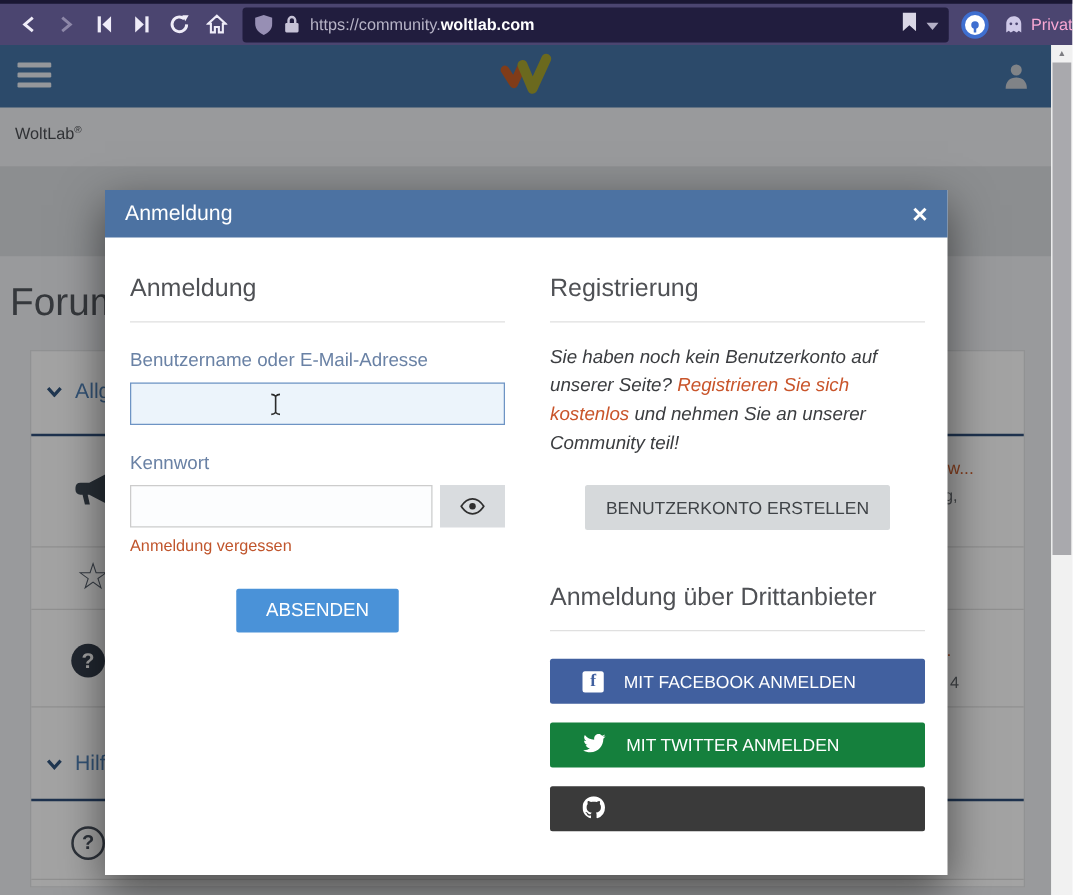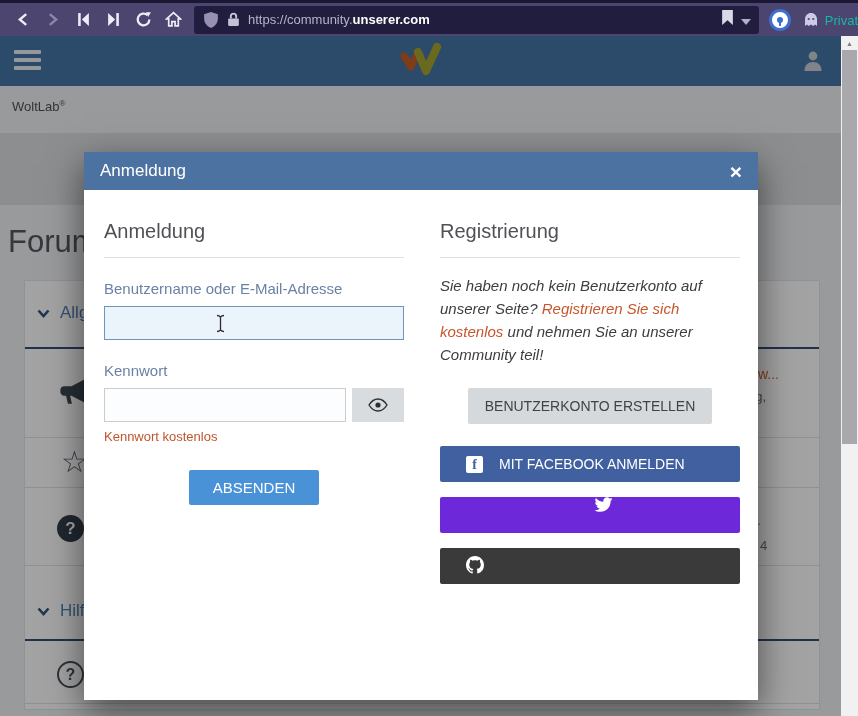--- a/index.html
+++ b/index.html
@@ -18,21 +18,21 @@
   .addr-ico { width:22px; display:flex; justify-content:center; align-items:center; }
   .url { font-size:13px; margin-left:4px; white-space:nowrap; flex:1; }
   .url .pre { color:#b6b3c6; }
   .url .dom { color:#ffffff; font-weight:bold; }
   .addr-right { display:flex; align-items:center; gap:8px; padding-right:2px; }
   .toolbar-right { display:flex; align-items:center; gap:12px; margin-left:10px; }
   .onep { width:22px; height:22px; border-radius:50%; background:#fff; border:3px solid #3f6fd0;
     display:flex; align-items:center; justify-content:center; }
   .onep .keyhole { width:6px; height:6px; border-radius:50%; background:#3f6fd0; position:relative; }
   .onep .keyhole:after { content:""; position:absolute; left:2px; top:5px; width:2px; height:4px; background:#3f6fd0; }
-  .private { display:flex; align-items:flex-end; gap:6px; color:#14b8a6; font-size:13px; }
+  .private { display:flex; align-items:center; gap:6px; color:#f9a8d4; font-size:13px; }
 
   
   .page { position:absolute; left:0; top:36px; width:841px; height:680px; background:#f0f1f4; overflow:hidden; }
   .site-header { position:absolute; left:0; top:0; width:100%; height:50px; background:#4574a7;
     display:flex; align-items:center; }
   .hamburger { position:absolute; left:14px; top:14px; width:27px; cursor:pointer; }
   .hamburger div { height:4px; background:#e9edf2; margin-bottom:4px; border-radius:1px; }
   .logo { position:absolute; left:396px; top:6px; }
   .avatar { position:absolute; right:16px; top:13px; }
   .breadcrumb-row { position:absolute; left:0; top:50px; width:100%; height:44px; }
@@ -92,21 +92,21 @@
   .reg-text .lnk { color:#c9552b; cursor:pointer; }
   .create-wrap { text-align:center; margin-top:22px; }
   .btn-gray { background:#d6d9db; color:#3f4347; border:none; font-size:14px;
     padding:10px 17px; border-radius:2px; cursor:pointer; font-family:inherit; }
   .tp-heading { margin-top:33px; }
   .social { margin-top:22px; }
   .social-btn { display:flex; align-items:center; width:300px; height:36px; border-radius:2px;
     margin-bottom:15px; padding-left:26px; gap:16px; font-size:14px; cursor:pointer; border:none; font-family:inherit; }
   .sb-fb { background:#41609f; color:#fff; }
   .sb-gg { background:#fff; color:#55585c; border:1px solid #ddd; }
-  .sb-tw { background:#6d28d9; color:#fff;flex-direction:column; }
+  .sb-tw { background:#15803d; color:#fff; }
   .sb-gh { background:#3a3a3a; color:#fff; }
   .fb-badge { width:17px; height:17px; background:#fff; border-radius:2px; color:#41609f;
     font-weight:bold; font-size:14px; font-family:"Liberation Serif",serif;
     display:flex; align-items:flex-end; justify-content:center; line-height:1.05; }
 </style>
 </head>
 <body>
 
 <div class="stage">
 
@@ -152,21 +152,21 @@
         <svg width="14" height="16" viewBox="0 0 12 14">
             <path d="M6 0 L12 2 V6 C12 9.8 9.5 12.6 6 14 C2.5 12.6 0 9.8 0 6 V2 Z" fill="#978fb4"></path>
           </svg>
       </span>
       <span class="addr-ico">
         <svg width="13" height="15" viewBox="0 0 12 14">
             <rect x="1" y="6" width="10" height="7" rx="1" fill="#c6c2d6"></rect>
             <path d="M3.5 6 V4 a2.5 2.5 0 0 1 5 0 V6" fill="none" stroke="#c6c2d6" stroke-width="1.8"></path>
           </svg>
       </span>
-      <span class="url"><span class="pre">https://community.</span><span class="dom">unserer.com</span></span>
+      <span class="url"><span class="pre">https://community.</span><span class="dom">woltlab.com</span></span>
       <span class="addr-right">
         <span>
           <svg width="11" height="15" viewBox="0 0 10 14">
               <path d="M0 0 H10 V14 L5 9.5 L0 14 Z" fill="#dad7e6"></path>
             </svg>
         </span>
         <span>
           <svg width="10" height="6" viewBox="0 0 10 6">
               <polygon points="0,0 10,0 5,6" fill="#b3afc6"></polygon>
             </svg>
@@ -289,36 +289,37 @@
         <div class="field-label">Kennwort</div>
         <div class="pw-row">
           <div class="text-input"></div>
           <button class="eye-btn">
             <svg width="20" height="14" viewBox="0 0 20 14">
                 <path d="M1 7 C4 2.2 8 1 10 1 C12 1 16 2.2 19 7 C16 11.8 12 13 10 13 C8 13 4 11.8 1 7 Z" fill="none" stroke="#2f2f2f" stroke-width="1.4"></path>
                 <circle cx="10" cy="7" r="2.6" fill="#2f2f2f"></circle>
               </svg>
           </button>
         </div>
-        <span class="forgot">Kennwort kostenlos</span>
+        <span class="forgot">Anmeldung vergessen</span>
 
         <div class="submit-wrap">
           <button class="btn-primary">ABSENDEN</button>
         </div>
       </div>
 
       <div class="col">
         <div class="col-heading">Registrierung</div>
 
         <p class="reg-text"><span>Sie haben noch kein Benutzerkonto auf unserer Seite? </span><span class="lnk">Registrieren Sie sich kostenlos</span><span> und nehmen Sie an unserer Community teil!</span></p>
 
         <div class="create-wrap">
           <button class="btn-gray">BENUTZERKONTO ERSTELLEN</button>
         </div>
 
+        <div class="col-heading tp-heading">Anmeldung über Drittanbieter</div>
 
         <div class="social">
           <button class="social-btn sb-fb">
             <span class="fb-badge">f</span>
             <span>MIT FACEBOOK ANMELDEN</span>
           </button>
           <button class="social-btn sb-tw">
             <span>
               <svg width="19" height="16" viewBox="0 0 20 17">
                   <path d="M19.5 2.2 c-.7.3-1.4.5-2.2.6 .8-.5 1.4-1.2 1.7-2.1 -.8.4-1.6.8-2.5 1 C15.8.8 14.8.3 13.7.3 c-2.1 0-3.9 1.7-3.9 3.9 0 .3 0 .6.1.9 C6.7 4.9 3.8 3.4 1.9 1 1.5 1.6 1.3 2.3 1.3 3 c0 1.3.7 2.5 1.7 3.2 -.6 0-1.2-.2-1.8-.5 v.1 c0 1.9 1.3 3.4 3.1 3.8 -.3.1-.7.1-1 .1 -.2 0-.5 0-.7-.1 .5 1.5 1.9 2.7 3.6 2.7 -1.3 1-3 1.7-4.8 1.7 H.5 c1.7 1.1 3.8 1.8 6 1.8 7.2 0 11.1-6 11.1-11.1 v-.5 c.8-.6 1.4-1.3 1.9-2z" fill="#ffffff"></path>

